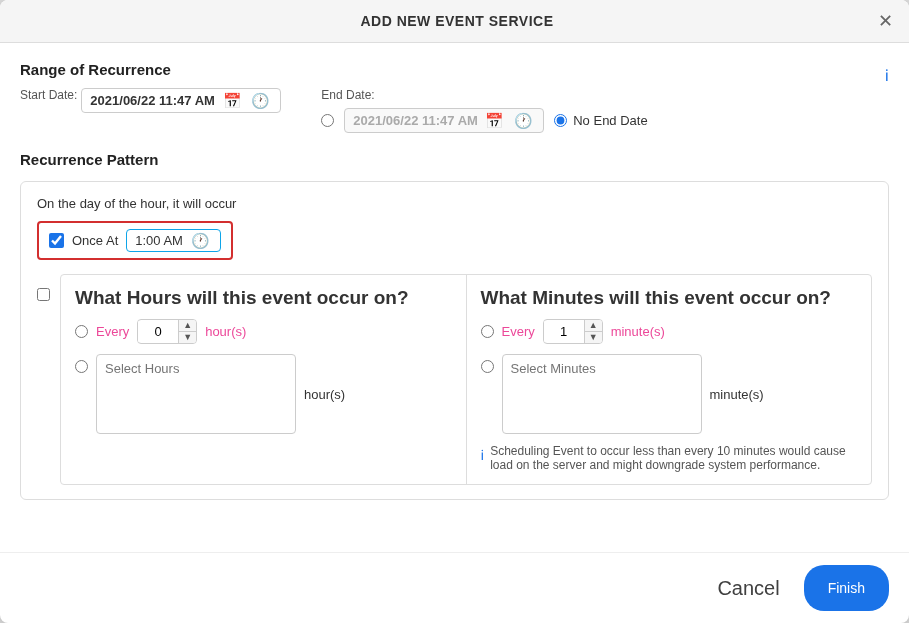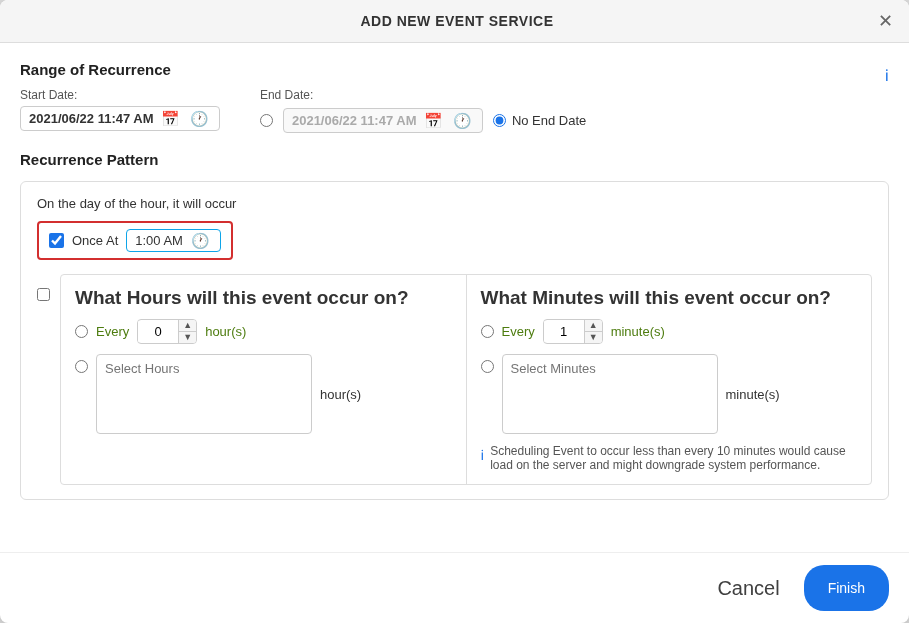--- a/index.html
+++ b/index.html
@@ -47,21 +47,21 @@
       font-weight: 600;
       color: #222;
       margin-bottom: 10px;
     }
     .range-row {
       display: flex;
       align-items: flex-start;
       gap: 40px;
       margin-bottom: 18px;
     }
-    .date-group { display: flex; flex-direction: column; gap: 4px; }
+    .date-group { display: flex; gap: 4px; }
     .date-label { font-size: 12px; color: #555; }
     .date-input-row {
       display: flex;
       align-items: center;
       border: 1px solid #ccc;
       border-radius: 4px;
       padding: 4px 8px;
       background: #fff;
       gap: 6px;
     }
@@ -106,21 +106,21 @@
       align-items: center;
       border: 1px solid #0ea5e9;
       border-radius: 4px;
       padding: 3px 8px;
       gap: 6px;
       background: #fff;
     }
     .time-value { font-size: 13px; color: #333; }
     .hm-title { font-size: 19px; font-weight: 600; color: #333; margin-bottom: 10px; }
     .hm-option-row { display: flex; align-items: center; gap: 8px; margin-bottom: 10px; }
-    .hm-label { font-size: 13px; color: #4d7c0f; }
+    .hm-label { font-size: 13px; color: #ec4899; }
     .number-input {
       display: flex;
       align-items: center;
       border: 1px solid #ccc;
       border-radius: 4px;
       overflow: hidden;
     }
     .number-input input {
       width: 40px;
       text-align: center;
@@ -138,21 +138,21 @@
       font-size: 9px;
       line-height: 1;
       padding: 1px 4px;
       color: #555;
     }
     .spinner-btn:first-child { border-bottom: 1px solid #ccc; }
     .select-box-wrapper { display: flex; align-items: flex-start; gap: 8px; margin-top: 4px; }
     .select-text-area {
       border: 1px solid #ccc;
       border-radius: 4px;
-      width: 216px;
+      width: 200px;
       height: 80px;
       padding: 6px 8px;
       font-size: 13px;
       color: #aaa;
       resize: none;
       background: #fff;
     }
     .unit-label { font-size: 13px; color: #333; align-self: center; }
     .info-note {
       display: flex;

